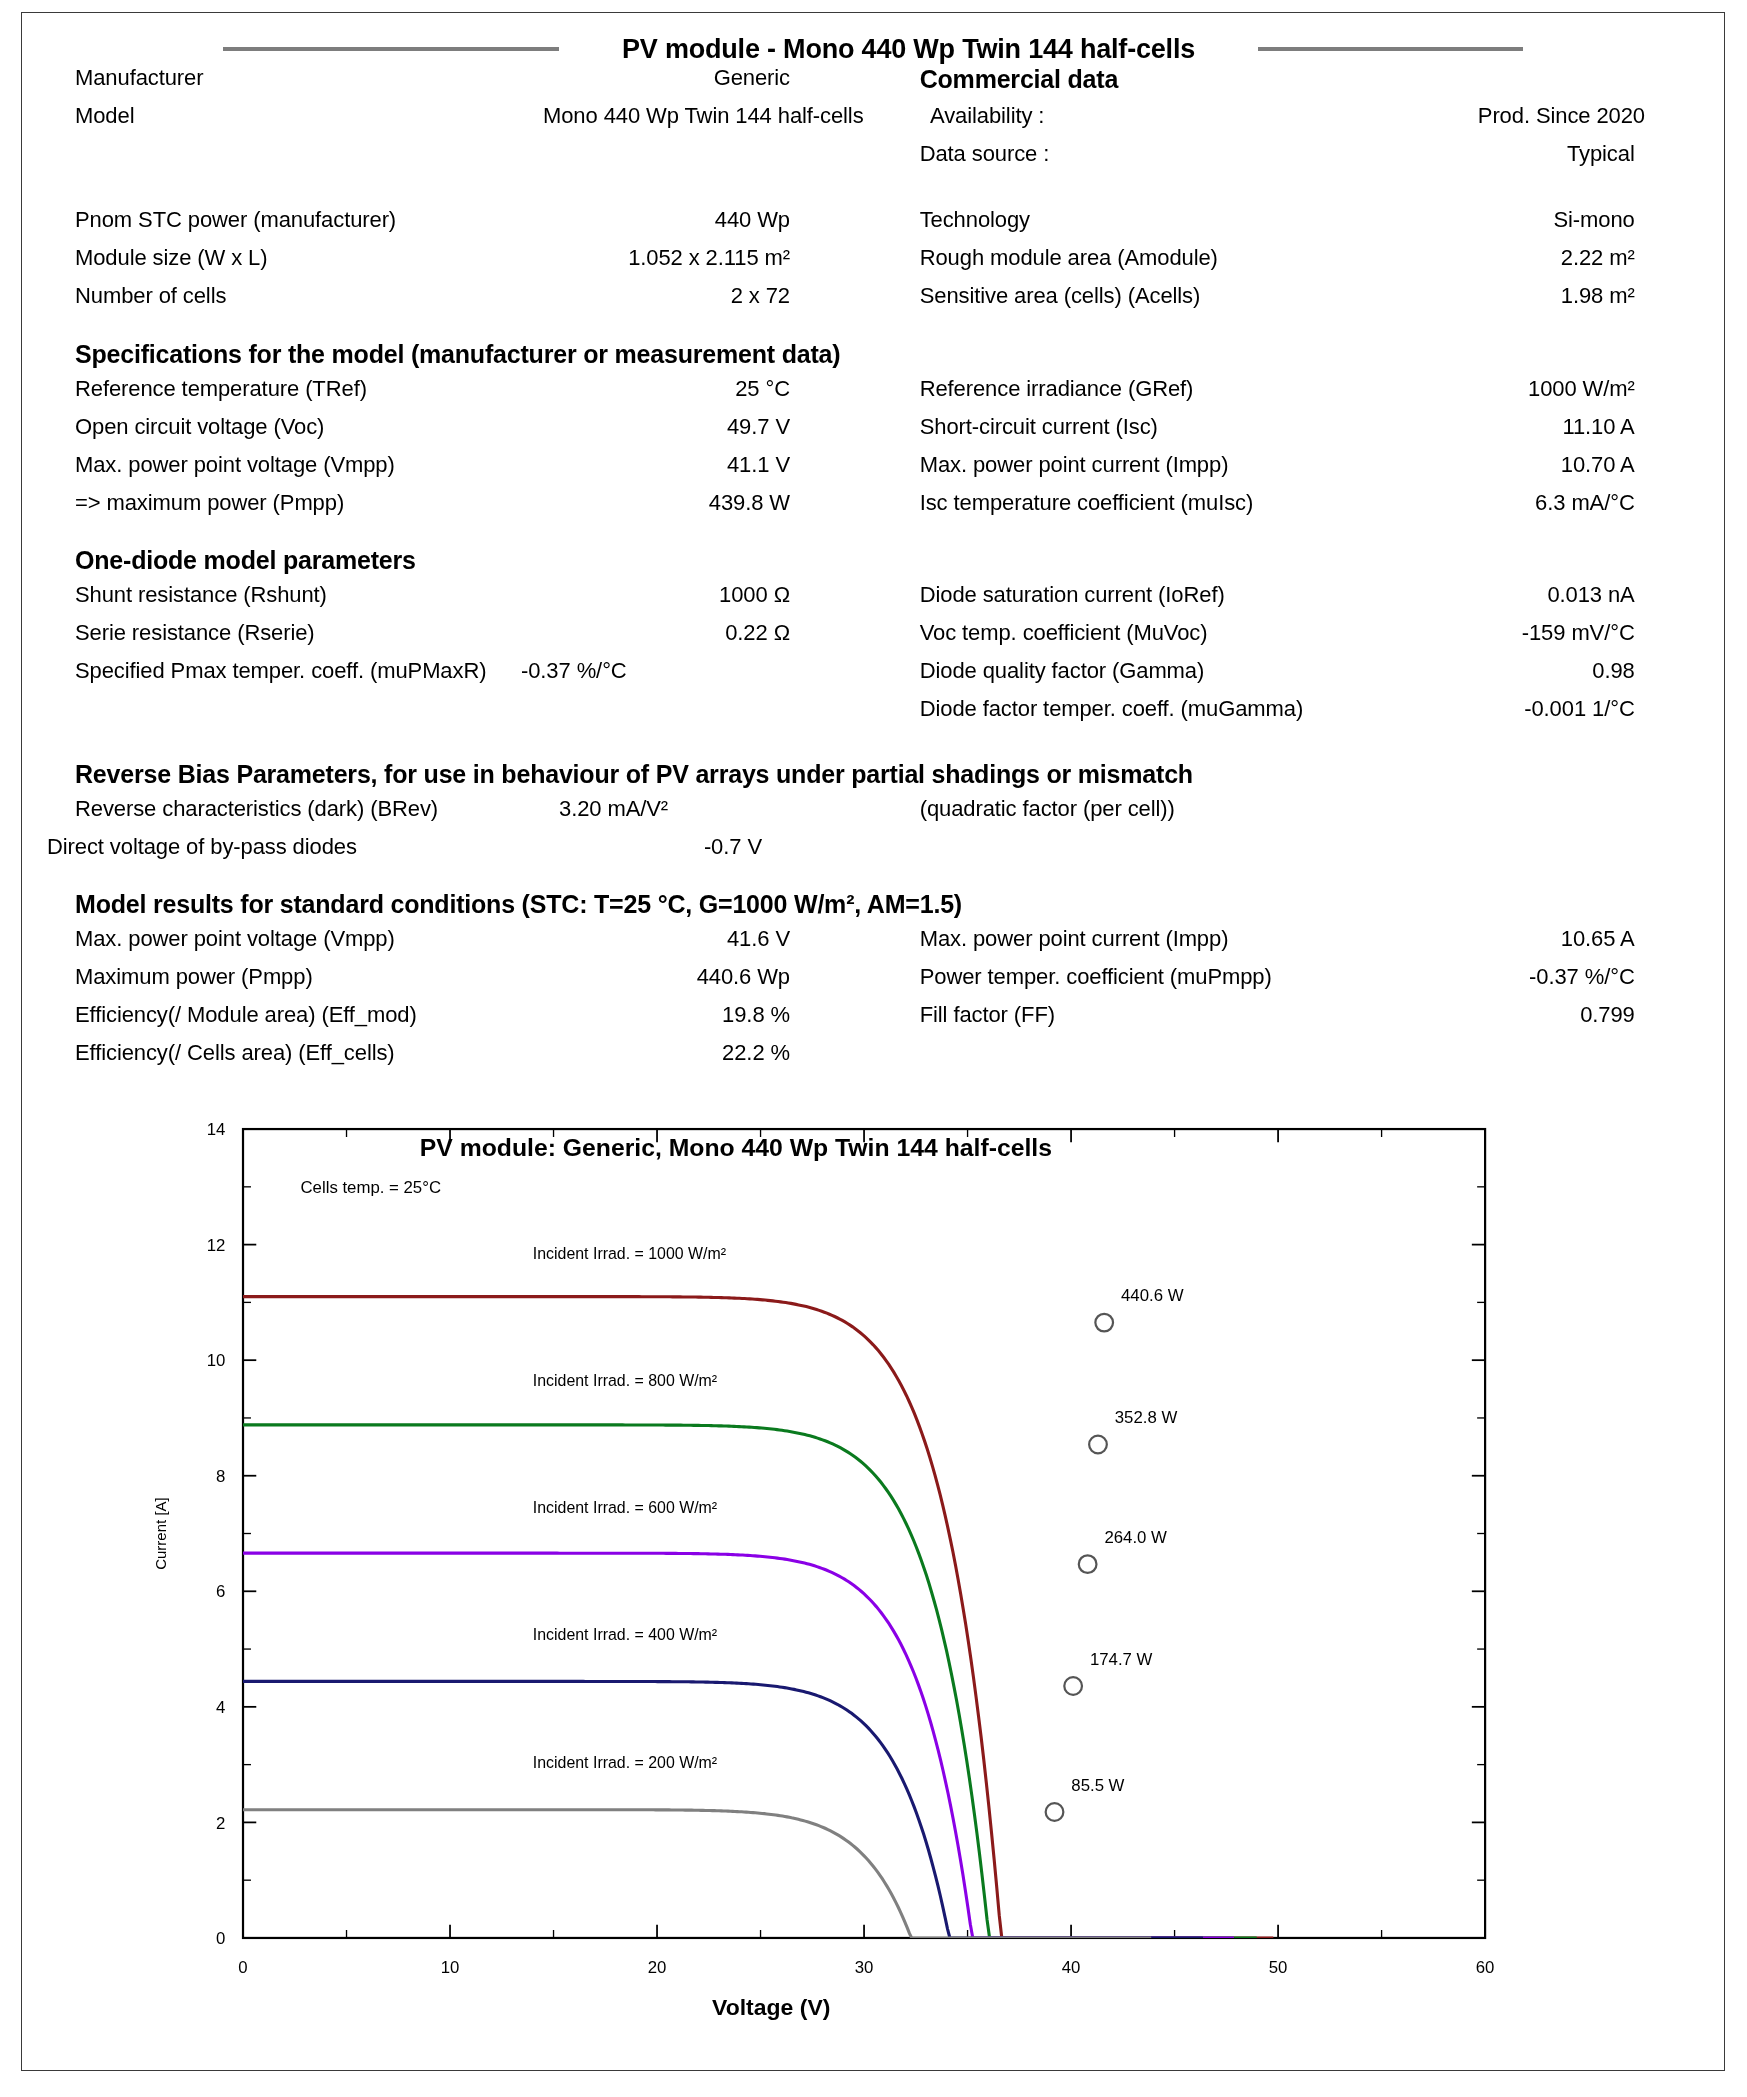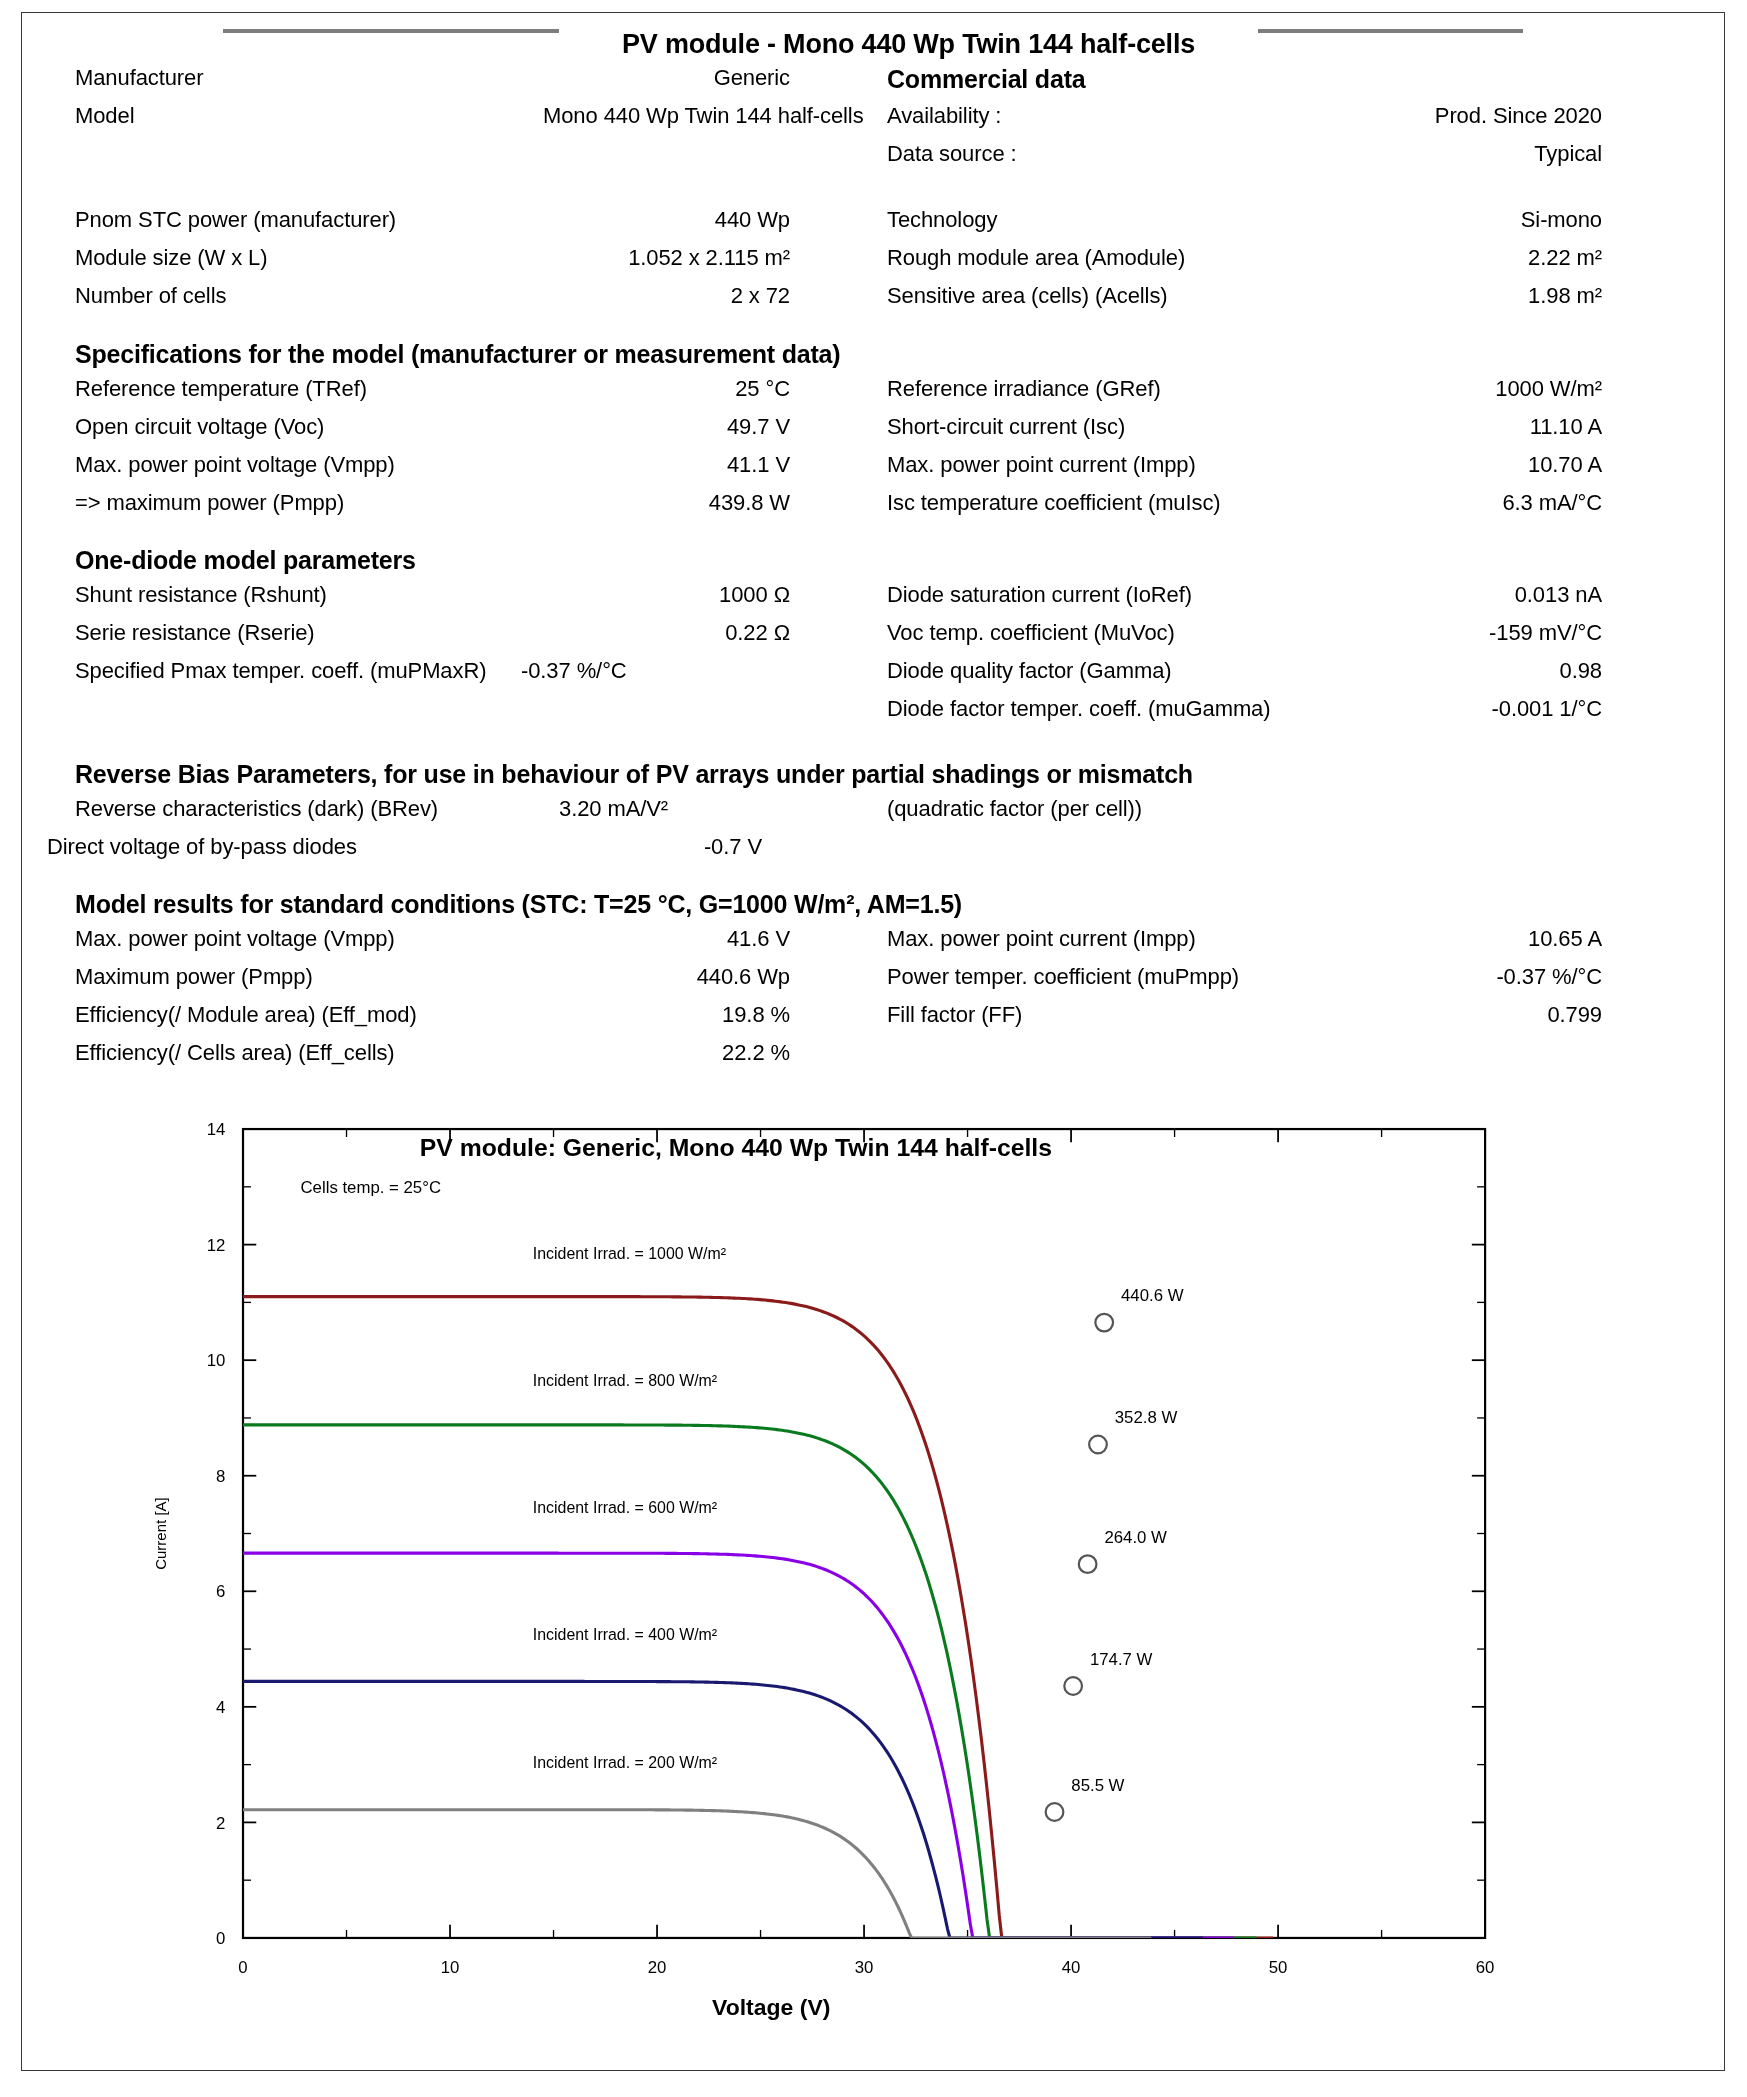--- a/index.html
+++ b/index.html
@@ -29,20 +29,21 @@
   }
 
   
   #doc-header {
     position: absolute;
     left: 0;
     top: 16px;
     width: 100%;
     height: 40px;
     display: flex;
+    align-items: center;
     justify-content: center;
     gap: 44px;
   }
   .rule {
     height: 4px;
     background: #7d7d7d;
     flex: 0 0 auto;
   }
   .rule.left  { width: 336px; margin-right: 19.4px; }
   .rule.right { width: 265px; margin-left: 19.4px; }
@@ -66,20 +67,21 @@
     margin-bottom: 7px;
     white-space: nowrap;
     letter-spacing: -0.2px;
   }
   .row {
     display: flex;
     width: 100%;
     height: 38px;
     align-items: flex-start;
     box-sizing: border-box;
+    gap: 43px;
   }
   .col {
     display: flex;
     box-sizing: border-box;
   }
   .col.left  { width: 840px; padding-left: 53px; }
   .col.right { width: 840px; padding-left: 25px; align-items: flex-end; }
 
   .lbl {
     font-size: 22px;

